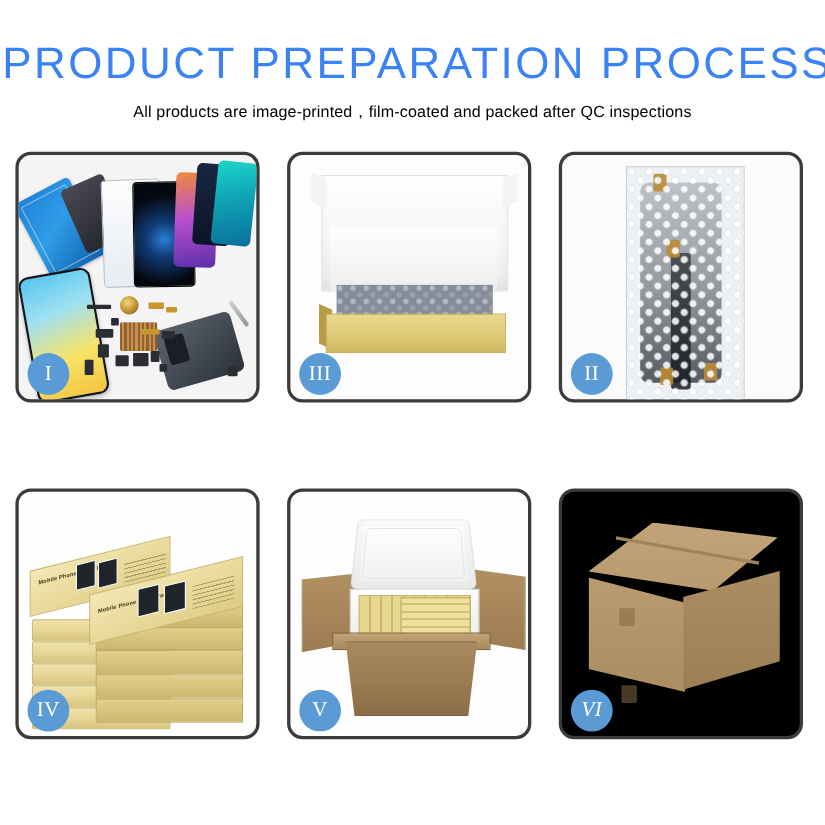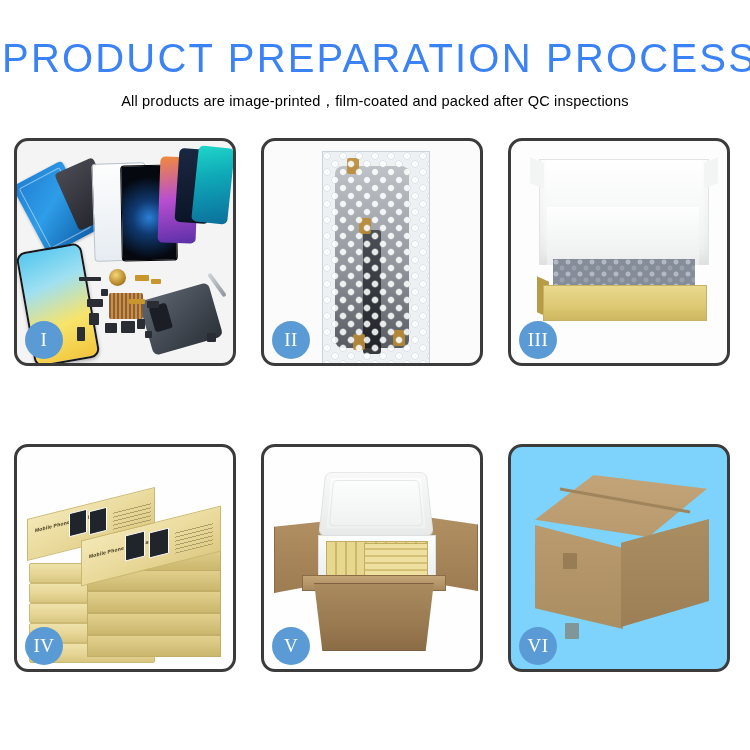--- a/index.html
+++ b/index.html
@@ -333,21 +333,21 @@
     border: 1px solid #c3ad62;
   }
   .yellow-stack2 {
     position: absolute; left: 100px; top: 96px; width: 62px; height: 32px;
     background: repeating-linear-gradient(0deg,
       #efe0a0 0 5px, #d4c077 5px 7px);
     border: 1px solid #c3ad62;
   }
 
   
-  .p6 { background: #7dd3fc; }
+  .p6 { background: #000000; font-style: italic; }
   .c6-top {
     position: absolute; left: 24px; top: 28px; width: 172px; height: 62px;
     background: linear-gradient(180deg,#c2a478 0%,#b89a6e 100%);
     clip-path: polygon(34% 0, 100% 22%, 66% 100%, 0 72%);
   }
   .c6-seam {
     position: absolute; left: 48px; top: 52px; width: 132px; height: 3px;
     background: #a0855c;
     transform: rotate(10deg);
   }
@@ -401,46 +401,46 @@
       <div class="chip" style="left:60px;top:186px;width:8px;height:14px;"></div>
       <div class="chip gold" style="left:112px;top:158px;width:16px;height:5px;"></div>
       <div class="chip" style="left:130px;top:160px;width:12px;height:7px;"></div>
       <div class="chip" style="left:84px;top:148px;width:7px;height:7px;"></div>
       <div class="chip" style="left:128px;top:190px;width:7px;height:7px;"></div>
       <div class="chip" style="left:190px;top:192px;width:9px;height:9px;"></div>
     </div>
     <div class="step-badge">I</div>
   </div>
 
+  <div class="panel p3">
+    <div class="panel-stage">
+      <div class="box3-lid"></div>
+      <div class="box3-foam"></div>
+      <div class="box3-wrap"></div>
+      <div class="box3-side"></div>
+      <div class="box3-front"></div>
+    </div>
+    <div class="step-badge">III</div>
+  </div>
+
   <div class="panel p2">
     <div class="panel-stage">
       <div class="bag">
         <div class="inner-screen"></div>
         <div class="flex-cable"></div>
         <div class="conn" style="left:36px;top:66px;"></div>
         <div class="conn" style="left:30px;top:182px;"></div>
         <div class="conn" style="left:70px;top:178px;"></div>
         <div class="conn" style="left:24px;top:6px;"></div>
         <div class="bubbles"></div>
       </div>
     </div>
     <div class="step-badge">II</div>
   </div>
 
-  <div class="panel p3">
-    <div class="panel-stage">
-      <div class="box3-lid"></div>
-      <div class="box3-foam"></div>
-      <div class="box3-wrap"></div>
-      <div class="box3-side"></div>
-      <div class="box3-front"></div>
-    </div>
-    <div class="step-badge">III</div>
-  </div>
-
   <div class="panel p4">
     <div class="panel-stage">
 
       <div class="stk" style="left:12px;top:196px;width:124px;height:18px;"></div>
       <div class="stk" style="left:12px;top:176px;width:124px;height:18px;"></div>
       <div class="stk" style="left:12px;top:156px;width:124px;height:18px;"></div>
       <div class="stk" style="left:12px;top:136px;width:124px;height:18px;"></div>
       <div class="stk" style="left:12px;top:116px;width:124px;height:18px;"></div>
 
       <div class="stk-side" style="left:70px;top:188px;width:132px;height:20px;"></div>

